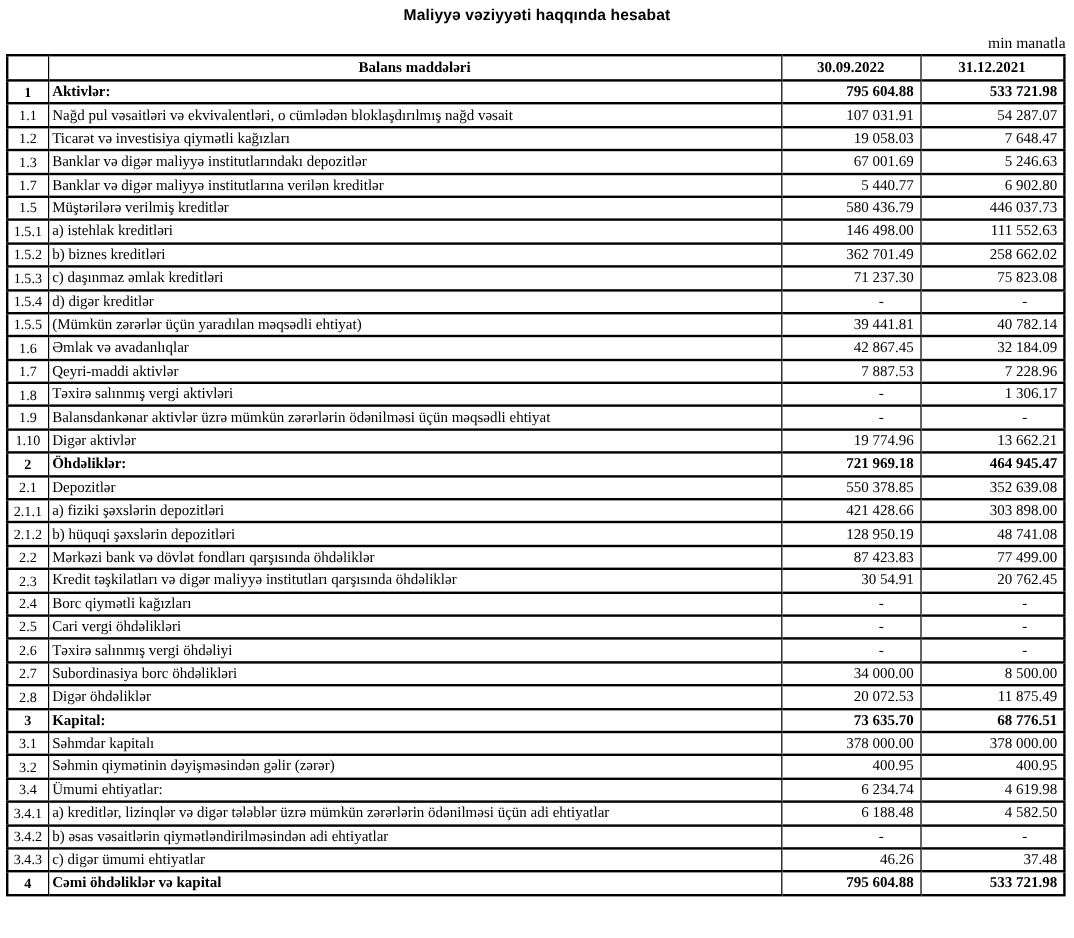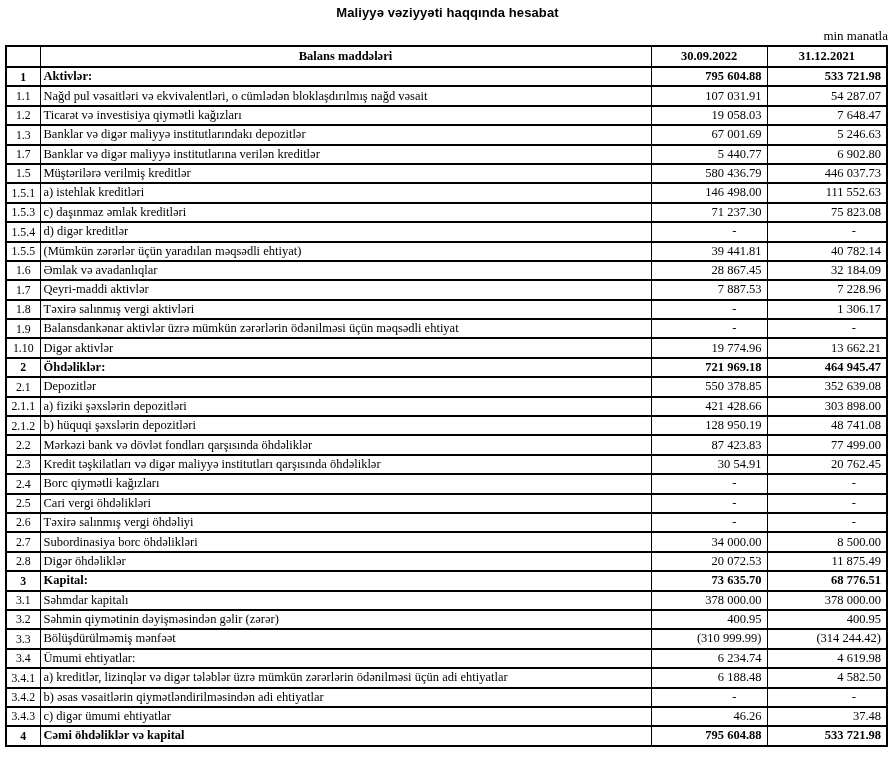--- a/index.html
+++ b/index.html
@@ -108,41 +108,47 @@
     <td class="val">580 436.79</td>
     <td class="val">446 037.73</td>
   </tr>
       <tr>
     <td class="num">1.5.1</td>
     <td class="label">a) istehlak kreditləri</td>
     <td class="val">146 498.00</td>
     <td class="val">111 552.63</td>
   </tr>
       <tr>
+    <td class="num">1.5.2</td>
+    <td class="label">b) biznes kreditləri</td>
+    <td class="val">362 701.49</td>
+    <td class="val">258 662.02</td>
+  </tr>
+      <tr>
     <td class="num">1.5.3</td>
     <td class="label">c) daşınmaz əmlak kreditləri</td>
     <td class="val">71 237.30</td>
     <td class="val">75 823.08</td>
   </tr>
       <tr>
     <td class="num">1.5.4</td>
     <td class="label">d) digər kreditlər</td>
     <td class="val dash">-</td>
     <td class="val dash">-</td>
   </tr>
       <tr>
     <td class="num">1.5.5</td>
     <td class="label">(Mümkün zərərlər üçün yaradılan məqsədli ehtiyat)</td>
     <td class="val">39 441.81</td>
     <td class="val">40 782.14</td>
   </tr>
       <tr>
     <td class="num">1.6</td>
     <td class="label">Əmlak və avadanlıqlar</td>
-    <td class="val">28 867.45</td>
+    <td class="val">42 867.45</td>
     <td class="val">32 184.09</td>
   </tr>
       <tr>
     <td class="num">1.7</td>
     <td class="label">Qeyri-maddi aktivlər</td>
     <td class="val">7 887.53</td>
     <td class="val">7 228.96</td>
   </tr>
       <tr>
     <td class="num">1.8</td>
@@ -240,26 +246,20 @@
     <td class="val">378 000.00</td>
     <td class="val">378 000.00</td>
   </tr>
       <tr>
     <td class="num">3.2</td>
     <td class="label">Səhmin qiymətinin dəyişməsindən gəlir (zərər)</td>
     <td class="val">400.95</td>
     <td class="val">400.95</td>
   </tr>
       <tr>
-    <td class="num">3.3</td>
-    <td class="label">Bölüşdürülməmiş mənfəət</td>
-    <td class="val">(310 999.99)</td>
-    <td class="val">(314 244.42)</td>
-  </tr>
-      <tr>
     <td class="num">3.4</td>
     <td class="label">Ümumi ehtiyatlar:</td>
     <td class="val">6 234.74</td>
     <td class="val">4 619.98</td>
   </tr>
       <tr>
     <td class="num">3.4.1</td>
     <td class="label">a) kreditlər, lizinqlər və digər tələblər üzrə mümkün zərərlərin ödənilməsi üçün adi ehtiyatlar</td>
     <td class="val">6 188.48</td>
     <td class="val">4 582.50</td>

